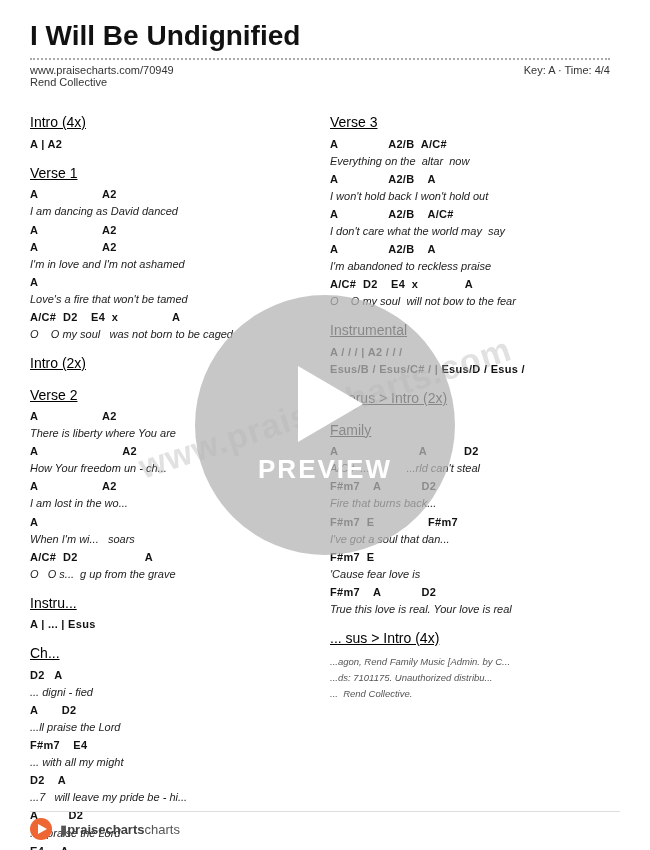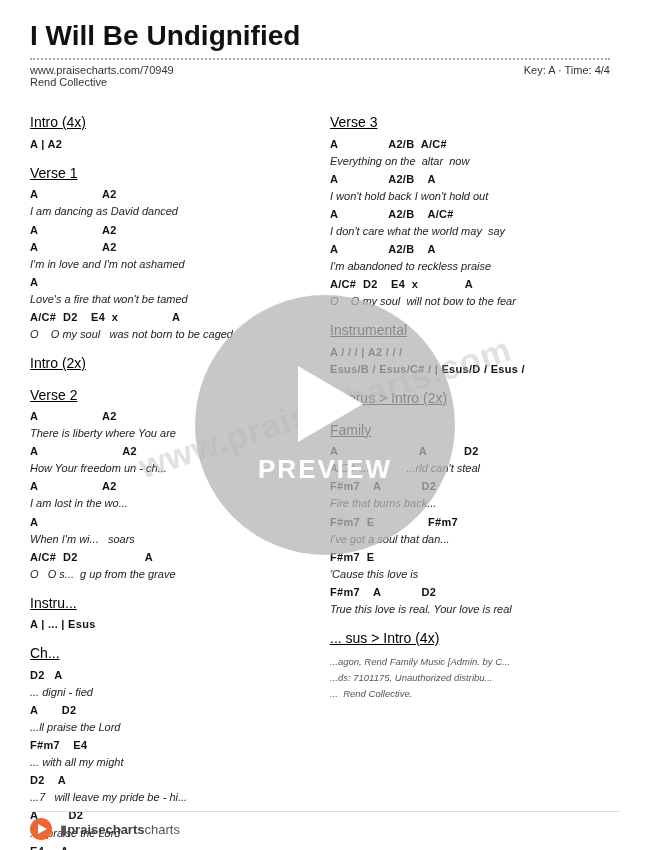--- a/index.html
+++ b/index.html
@@ -294,21 +294,21 @@
 
       <div class="section-block">
         <div class="section-header">Family</div>
         <div class="chords chord-line">A&nbsp;&nbsp;&nbsp;&nbsp;&nbsp;&nbsp;&nbsp;&nbsp;&nbsp;&nbsp;&nbsp;&nbsp;&nbsp;&nbsp;&nbsp;&nbsp;&nbsp;&nbsp;&nbsp;&nbsp;&nbsp;&nbsp;&nbsp;&nbsp;A&nbsp;&nbsp;&nbsp;&nbsp;&nbsp;&nbsp;&nbsp;&nbsp;&nbsp;&nbsp; D2</div>
         <div class="lyric">A/C#&nbsp;&nbsp;...&nbsp;&nbsp;&nbsp;&nbsp;&nbsp;&nbsp;&nbsp;&nbsp;&nbsp;&nbsp;&nbsp;&nbsp;...rld can't steal</div>
         <div class="chords chord-line">F#m7&nbsp;&nbsp;&nbsp; A&nbsp;&nbsp;&nbsp;&nbsp;&nbsp;&nbsp;&nbsp;&nbsp;&nbsp;&nbsp;&nbsp; D2</div>
         <div class="lyric">Fire that burns back...</div>
         <div class="chords chord-line">F#m7&nbsp; E&nbsp;&nbsp;&nbsp;&nbsp;&nbsp;&nbsp;&nbsp;&nbsp;&nbsp;&nbsp;&nbsp;&nbsp;&nbsp;&nbsp;&nbsp; F#m7</div>
         <div class="lyric">I've got a soul that dan...</div>
         <div class="chords chord-line">F#m7&nbsp; E</div>
-        <div class="lyric">'Cause this love is</div>
+        <div class="lyric">'Cause fear love is</div>
         <div class="chords chord-line">F#m7&nbsp;&nbsp;&nbsp; A&nbsp;&nbsp;&nbsp;&nbsp;&nbsp;&nbsp;&nbsp;&nbsp;&nbsp;&nbsp;&nbsp; D2</div>
         <div class="lyric">True this love is real. Your love is real</div>
       </div>
 
       <div class="section-block">
         <div class="section-header">... sus &gt; Intro (4x)</div>
       </div>
 
       <div class="section-block">
         <div class="lyric" style="font-size:9.5px; color:#555;">...agon, Rend Family Music [Admin. by C...</div>

